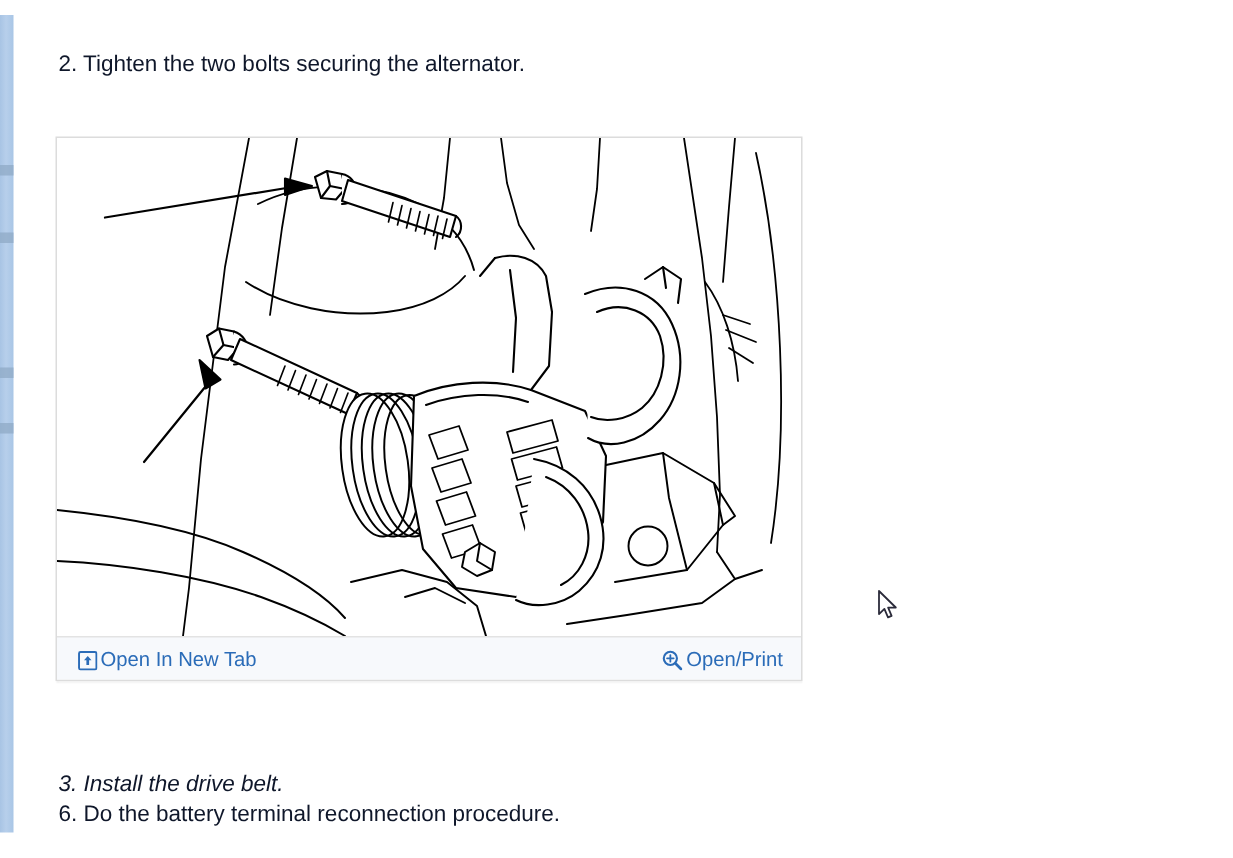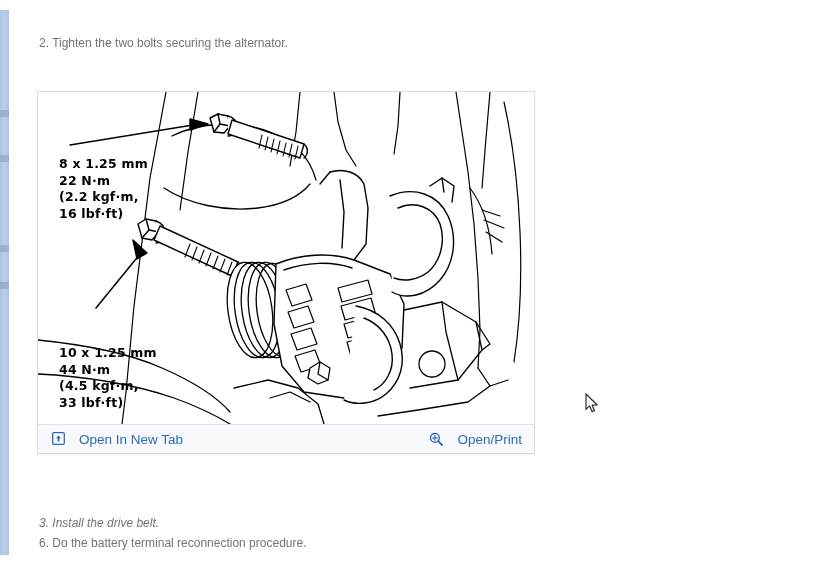--- a/index.html
+++ b/index.html
@@ -30,22 +30,22 @@
     left: 0;
     width: 9px;
     height: 7px;
     background: #8fa9c6;
     opacity: .75;
   }
 
   
   .step {
     position: absolute;
-    color: #737373;
-    font-size: 12px;
+    color: #0f172a;
+    font-size: 15px;
     line-height: 20px;
     white-space: nowrap;
   }
   #step-2 { left: 39px; top: 33px; }
   #step-3 { left: 39px; top: 513px; font-style: italic; }
   #step-4 { left: 39px; top: 533px; }
 
   
   .figure-card {
     position: absolute;
@@ -92,22 +92,22 @@
     background: #f7f9fc;
     border-top: 1px solid #e3e3e3;
     display: flex;
     align-items: center;
     justify-content: space-between;
     padding: 0 12px 0 14px;
     box-sizing: border-box;
   }
   .tool-link {
     display: flex;
-    align-items: flex-start;
-    gap: 14px;
+    align-items: flex-end;
+    gap: 2px;
     color: #2b6cb8;
     font-size: 13.5px;
     cursor: pointer;
     text-decoration: none;
     white-space: nowrap;
   }
   .tool-link svg { display: block; flex: none; }
 
   
   .cursor {
@@ -275,33 +275,21 @@
         <path d="M282 270 L280 282 L290 288"></path>
       </g>
 
       <g stroke-width="1.3">
         <path d="M440 276 L452 294 L430 310 L380 318 L340 324"></path>
         <path d="M452 294 L470 288"></path>
       </g>
     </svg>
   </div>
 
-  <div class="spec-block" id="spec-upper">
-    <div>8 x 1.25 mm</div>
-    <div>22 N·m</div>
-    <div>(2.2 kgf·m,</div>
-    <div>16 lbf·ft)</div>
-  </div>
-
-  <div class="spec-block" id="spec-lower">
-    <div>10 x 1.25 mm</div>
-    <div>44 N·m</div>
-    <div>(4.5 kgf·m,</div>
-    <div>33 lbf·ft)</div>
-  </div>
+
 
   <div class="figure-toolbar">
 
     <div class="tool-link">
       <span>
         <svg width="13" height="13" viewBox="0 0 13 13" xmlns="http://www.w3.org/2000/svg">
           <rect x="0.7" y="0.7" width="11.6" height="11.6" rx="1" fill="none" stroke="#2b6cb8" stroke-width="1.3"></rect>
           <path d="M6.5 3.4 L9 6.2 L7.4 6.2 L7.4 9.4 L5.6 9.4 L5.6 6.2 L4 6.2 Z" fill="#2b6cb8"></path>
         </svg>
       </span>

